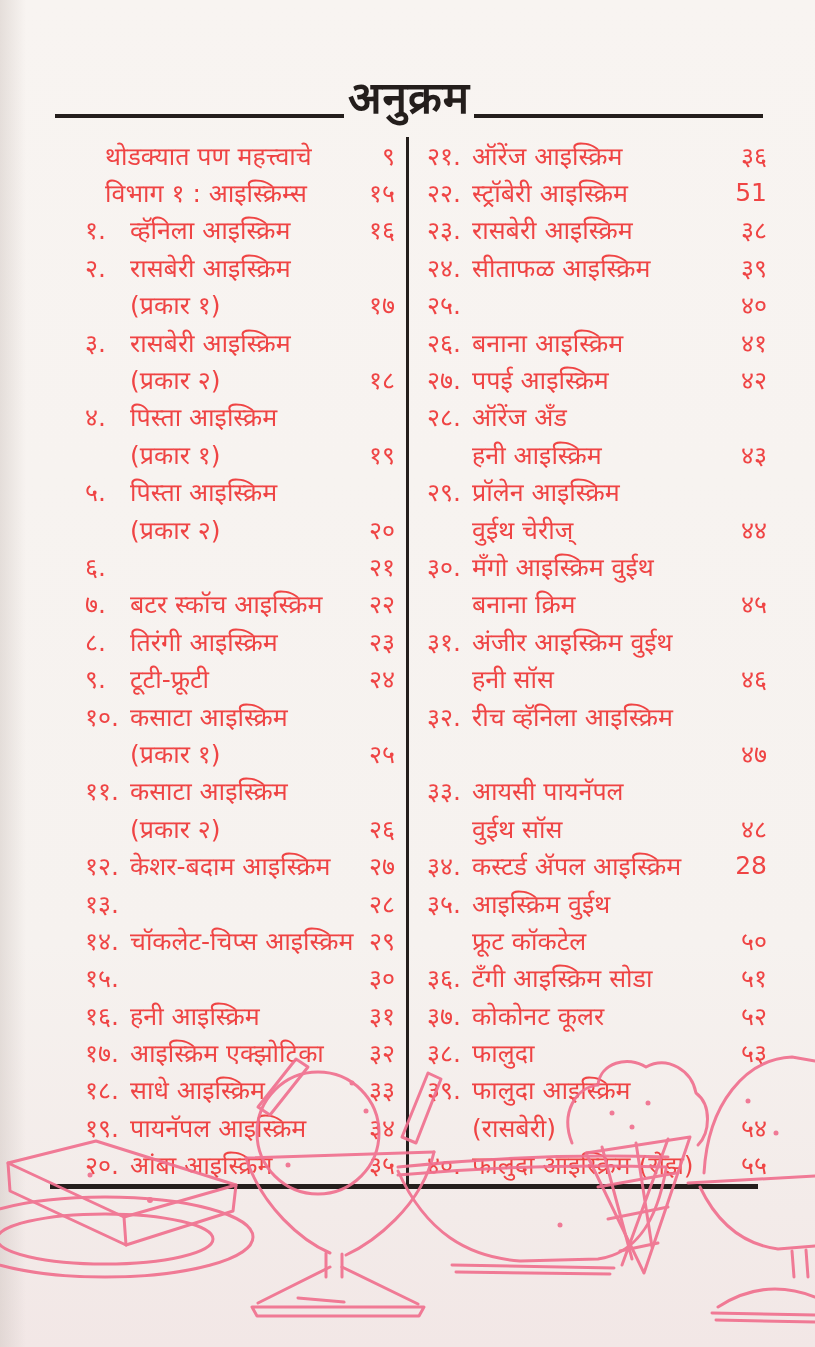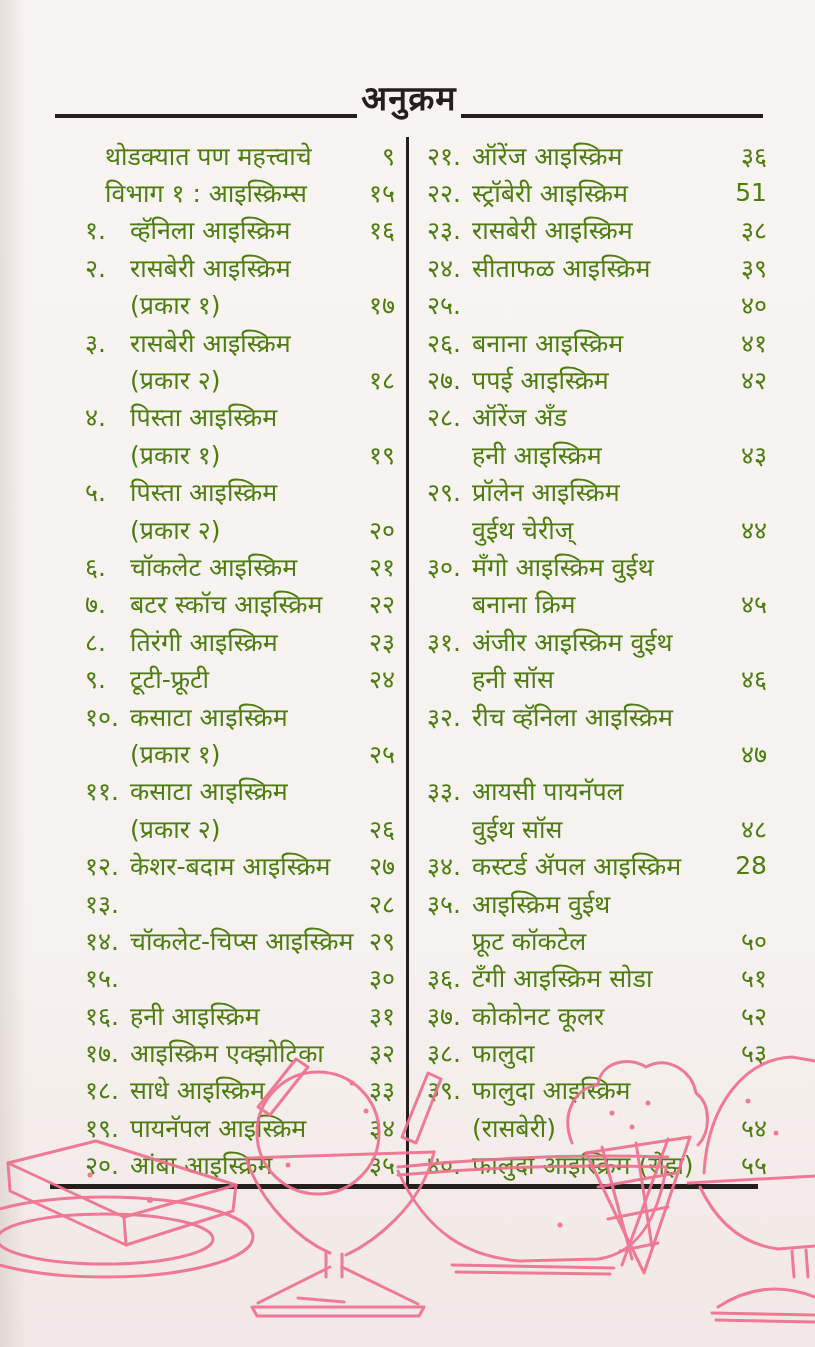--- a/index.html
+++ b/index.html
@@ -10,28 +10,28 @@
       linear-gradient(180deg,#f8f4f1 0%,#f6f2ef 70%,#f3ebe9 90%,#f2e7e6 100%);
     color:#2c2422;
   }
   
   .crease{position:absolute;left:0;top:0;width:26px;height:100%;
     background:linear-gradient(90deg,rgba(205,195,190,.45),rgba(205,195,190,0));}
   
   .toc-header{position:absolute;left:55px;right:52px;top:74px;height:44px;
     display:flex;align-items:flex-end;}
   .head-rule{flex:1;height:0;border-bottom:4px solid #241e1c;}
-  .page-title{flex:none;font-size:34px;font-weight:bold;line-height:40px;
+  .page-title{flex:none;font-size:44px;font-weight:bold;line-height:40px;
     padding:0 4px;letter-spacing:1px;color:#241e1c;}
   
   .toc-col{position:absolute;top:136px;}
   #col-left{left:85px;width:310px;}
   #col-right{left:427px;width:340px;}
   .toc-row{display:flex;align-items:center;height:37.4px;font-size:25px;
-    white-space:nowrap;color:#4d7c0f;}
+    white-space:nowrap;color:#ef4444;}
   .toc-row .num{flex:none;width:45px;padding-right:8px;
     box-sizing:border-box;}
   .toc-row.plain{padding-left:20px;}
   .toc-row .text{flex:none;}
   .toc-row .page{margin-left:auto;flex:none;padding-left:6px;}
   .toc-row.bold{font-weight:normal;}
   
   .column-divider{position:absolute;left:406px;top:137px;width:3px;height:1049px;
     background:#241e1c;}
   .bottom-rule{position:absolute;left:50px;top:1184px;width:708px;height:5px;
@@ -102,21 +102,20 @@
     <span class="text">पिस्ता आइस्क्रिम</span>
     <span class="page"></span>
   </div>
     <div class="toc-row cont">
     <span class="num"></span>
     <span class="text">(प्रकार २)</span>
     <span class="page">२०</span>
   </div>
     <div class="toc-row">
     <span class="num">६.</span>
-    <span class="text">चॉकलेट आइस्क्रिम</span>
     <span class="page">२१</span>
   </div>
     <div class="toc-row">
     <span class="num">७.</span>
     <span class="text">बटर स्कॉच आइस्क्रिम</span>
     <span class="page">२२</span>
   </div>
     <div class="toc-row">
     <span class="num">८.</span>
     <span class="text">तिरंगी आइस्क्रिम</span>

